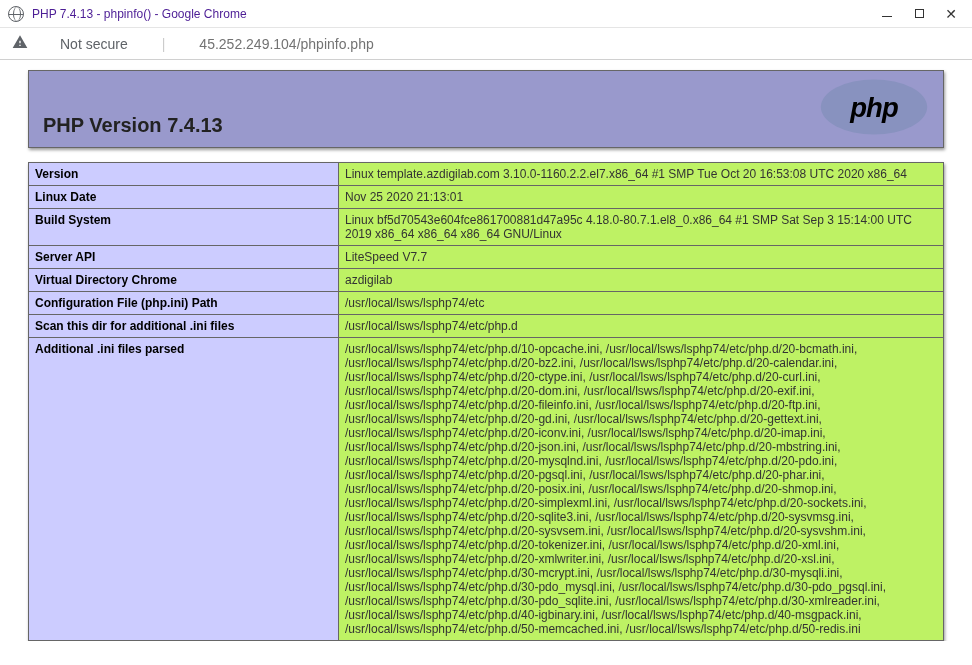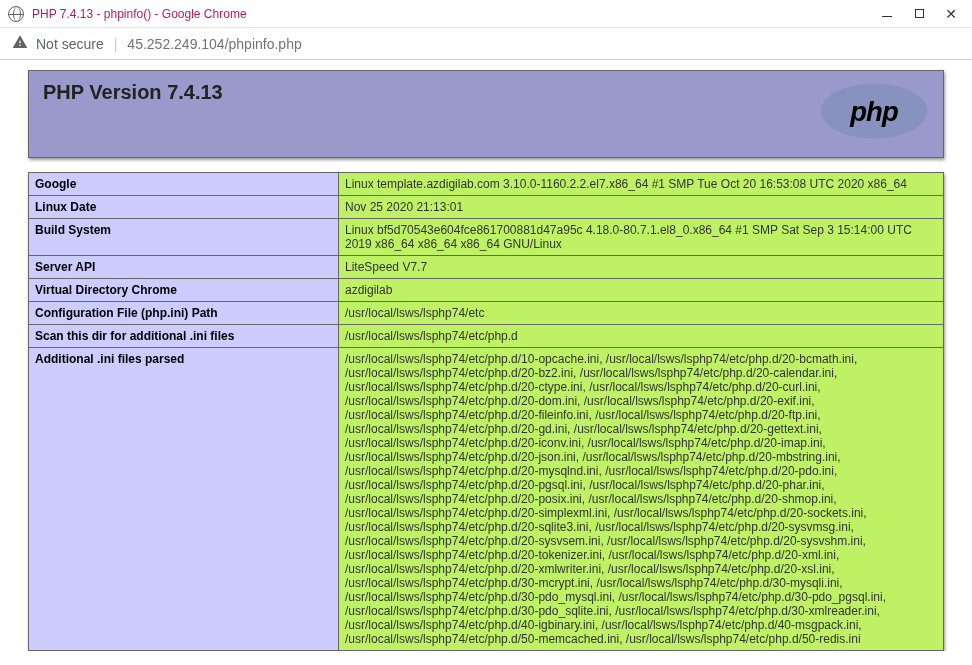--- a/index.html
+++ b/index.html
@@ -38,21 +38,21 @@
     }
     .titlebar .globe::after {
       content: "";
       position: absolute;
       left: 0; right: 0; top: 50%;
       height: 0;
       border-top: 1.5px solid #5f6368;
     }
     .titlebar .title {
       font-size: 12px;
-      color: #be185d;
+      color: #4c1d95;
       flex: 1;
     }
     .winbtns {
       display: flex;
       gap: 18px;
       align-items: center;
       padding-right: 6px;
     }
     .winbtn {
       width: 14px; height: 14px;
@@ -71,20 +71,21 @@
     }
     .addressbar {
       display: flex;
       align-items: center;
       padding: 5px 12px;
       background: #fff;
       border-bottom: 1px solid #d0d0d0;
       height: 32px;
       font-size: 14px;
       color: #5f6368;
+      gap: 24px;
     }
     .addressbar .warn {
       margin-right: 8px;
       color: #5f6368;
       font-size: 14px;
     }
     .addressbar .divider {
       color: #ccc;
       margin: 0 10px;
     }
@@ -93,24 +94,24 @@
     }
     .content {
       padding: 10px 28px 0 28px;
     }
     .header-box {
       background: #9999cc;
       border: 1px solid #666;
       box-shadow: 1px 2px 3px rgba(0,0,0,0.4);
       padding: 10px 14px;
       display: flex;
-      align-items: flex-start;
+      align-items: flex-end;
       justify-content: space-between;
       margin-bottom: 14px;
-      height: 88px;
+      height: 78px;
     }
     .header-box h1 {
       font-size: 20px;
       font-weight: bold;
       color: #222;
     }
     .php-logo {
       width: 110px;
       height: 60px;
     }
@@ -170,21 +171,21 @@
     <h1>PHP Version 7.4.13</h1>
     <svg class="php-logo" viewBox="0 0 120 65">
       <ellipse cx="60" cy="32.5" rx="58" ry="30" fill="#8892BF"></ellipse>
       <text x="60" y="43" text-anchor="middle" font-family="Arial" font-size="30" font-weight="bold" font-style="italic" fill="#000" letter-spacing="-1">php</text>
     </svg>
   </div>
 
   <table class="info">
     <tbody>
         <tr>
-          <td class="e">Google</td>
+          <td class="e">Version</td>
           <td class="v">Linux template.azdigilab.com 3.10.0-1160.2.2.el7.x86_64 #1 SMP Tue Oct 20 16:53:08 UTC 2020 x86_64</td>
         </tr>
         <tr>
           <td class="e">Linux Date</td>
           <td class="v">Nov 25 2020 21:13:01</td>
         </tr>
         <tr>
           <td class="e">Build System</td>
           <td class="v">Linux bf5d70543e604fce861700881d47a95c 4.18.0-80.7.1.el8_0.x86_64 #1 SMP Sat Sep 3 15:14:00 UTC 2019 x86_64 x86_64 x86_64 GNU/Linux</td>
         </tr>

